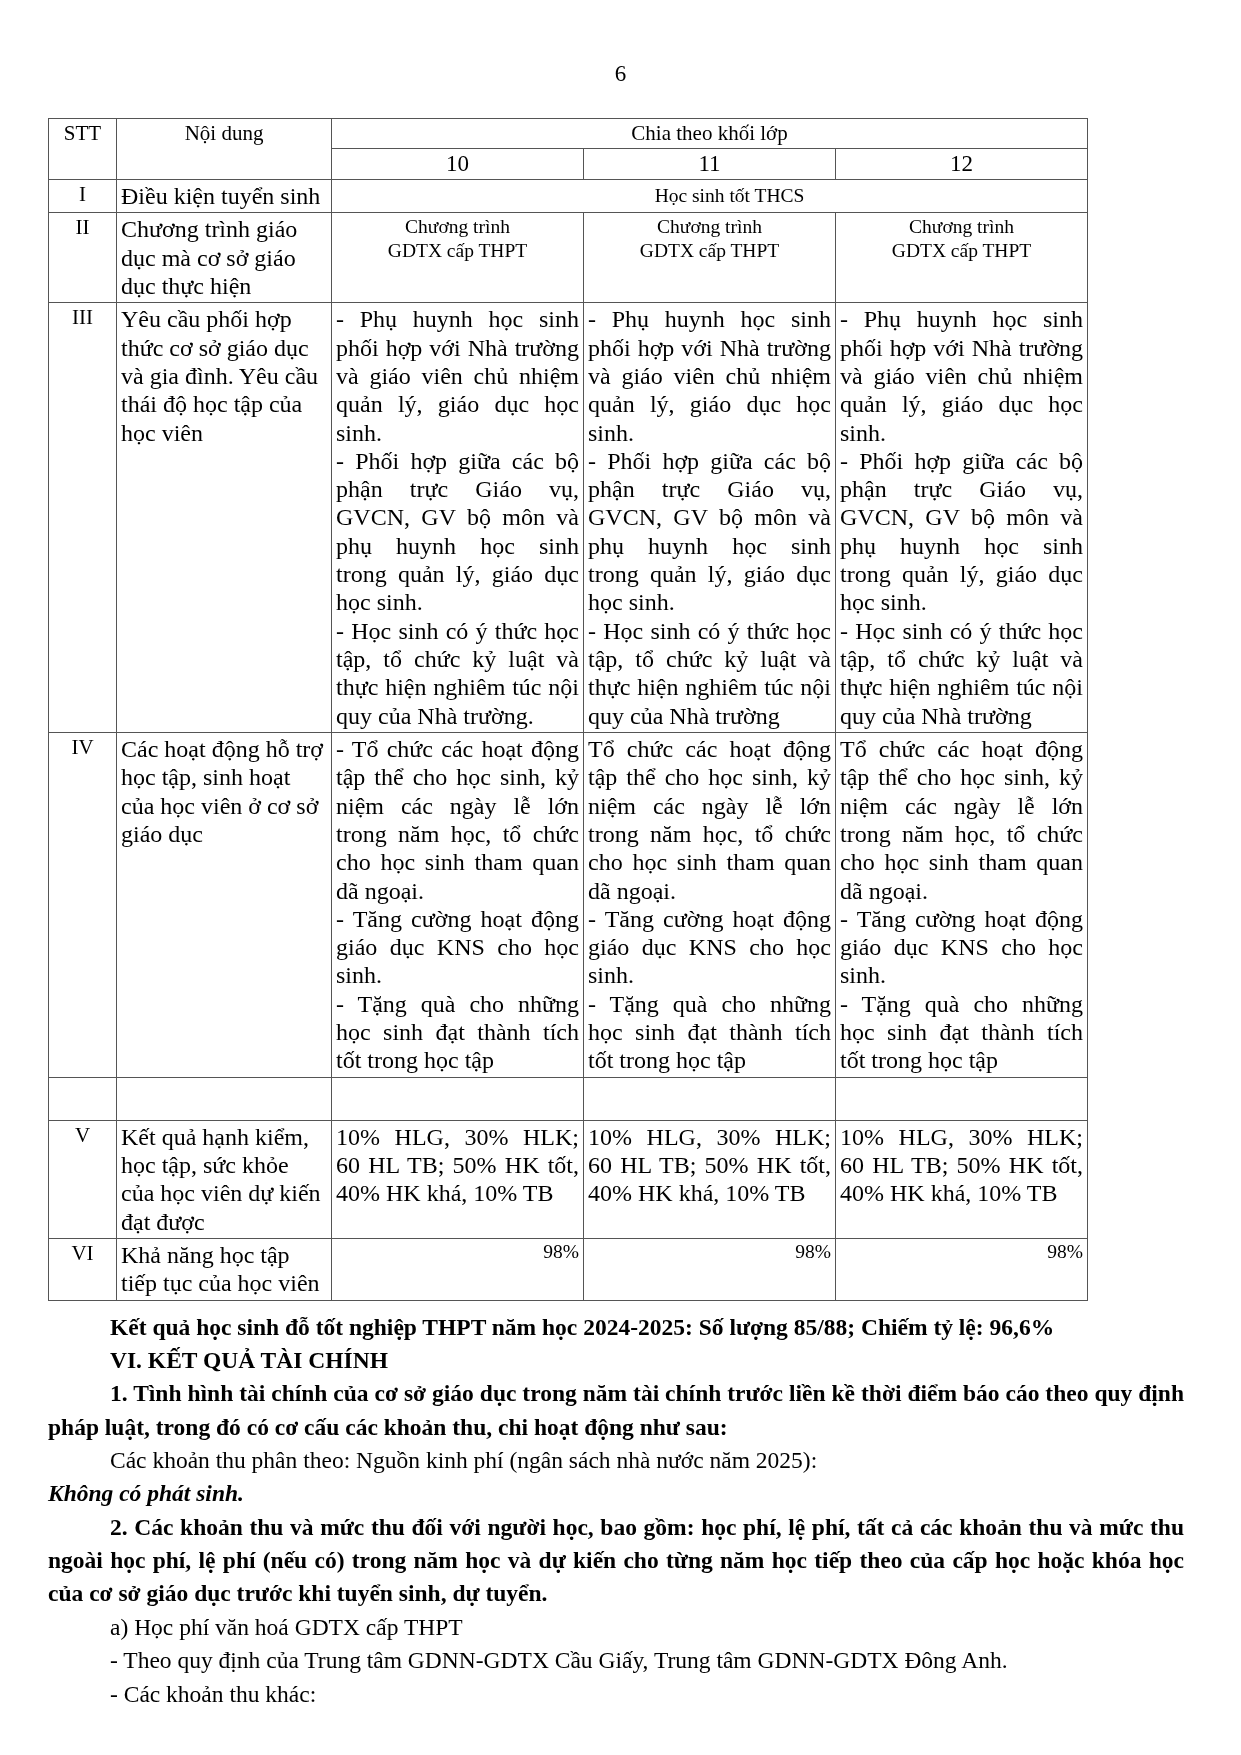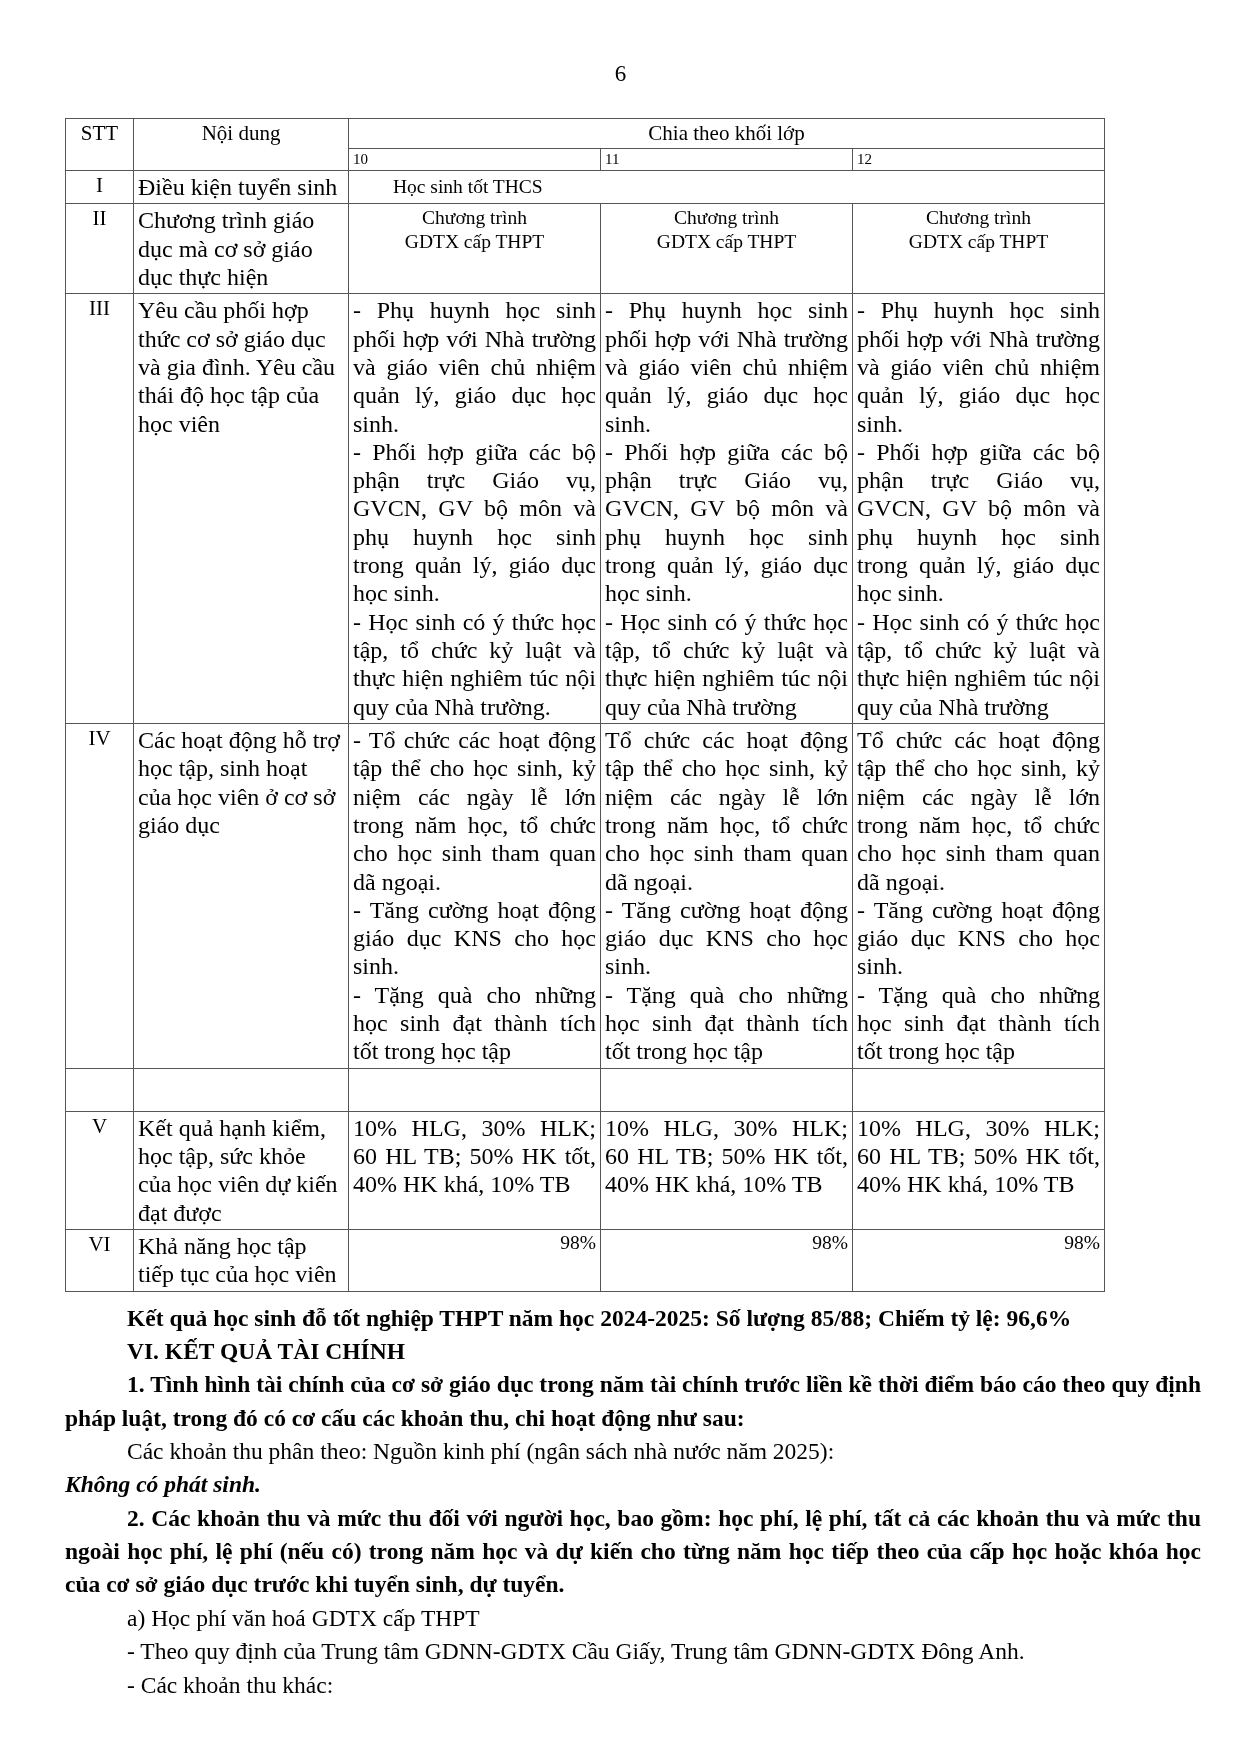--- a/index.html
+++ b/index.html
@@ -23,21 +23,21 @@
     position: absolute;
     top: 62px;
     left: 0;
     width: 1241px;
     text-align: center;
     font-size: 23px;
     line-height: 1;
   }
   .doc-body {
     position: absolute;
-    left: 65px;
+    left: 48px;
     top: 118px;
     width: 1136px;
   }
 
   
   table.main-table {
     border-collapse: collapse;
     width: 1040px;
     table-layout: fixed;
     font-size: 19.5px;
@@ -54,23 +54,24 @@
   .col-g     { width: 252px; }
   .hdr-merged {
     text-align: center;
     vertical-align: middle;
     font-weight: bold;
     font-size: 21px;
     padding-top: 4px;
     padding-bottom: 4px;
   }
   .hdr-num {
-    vertical-align: middle;
-    font-weight: bold;
-    font-size: 15px;
+    text-align: center;
+    vertical-align: middle;
+    font-weight: bold;
+    font-size: 23px;
     padding-top: 3px;
     padding-bottom: 3px;
   }
   .hdr-stt {
     text-align: center;
     vertical-align: middle;
     font-weight: bold;
     font-size: 21px;
   }
   .roman {
@@ -150,21 +151,21 @@
         </tr>
         <tr>
           <td class="hdr-num">10</td>
           <td class="hdr-num">11</td>
           <td class="hdr-num">12</td>
         </tr>
 
         <tr>
           <td class="roman">I</td>
           <td class="label-cell">Điều kiện tuyển sinh</td>
-          <td class="center-text" colspan="3" style="text-align:left;padding-left:44px;vertical-align:middle;margin-top:32px;">Học sinh tốt THCS</td>
+          <td class="center-text" colspan="3" style="text-align:center;padding-left:44px;vertical-align:middle;margin-top:32px;">Học sinh tốt THCS</td>
         </tr>
 
         <tr>
           <td class="roman">II</td>
           <td class="label-cell">Chương trình giáo dục mà cơ sở giáo dục thực hiện</td>
           <td class="center-text multiline">Chương trình<br>GDTX cấp THPT</td>
           <td class="center-text multiline">Chương trình<br>GDTX cấp THPT</td>
           <td class="center-text multiline">Chương trình<br>GDTX cấp THPT</td>
         </tr>
 

